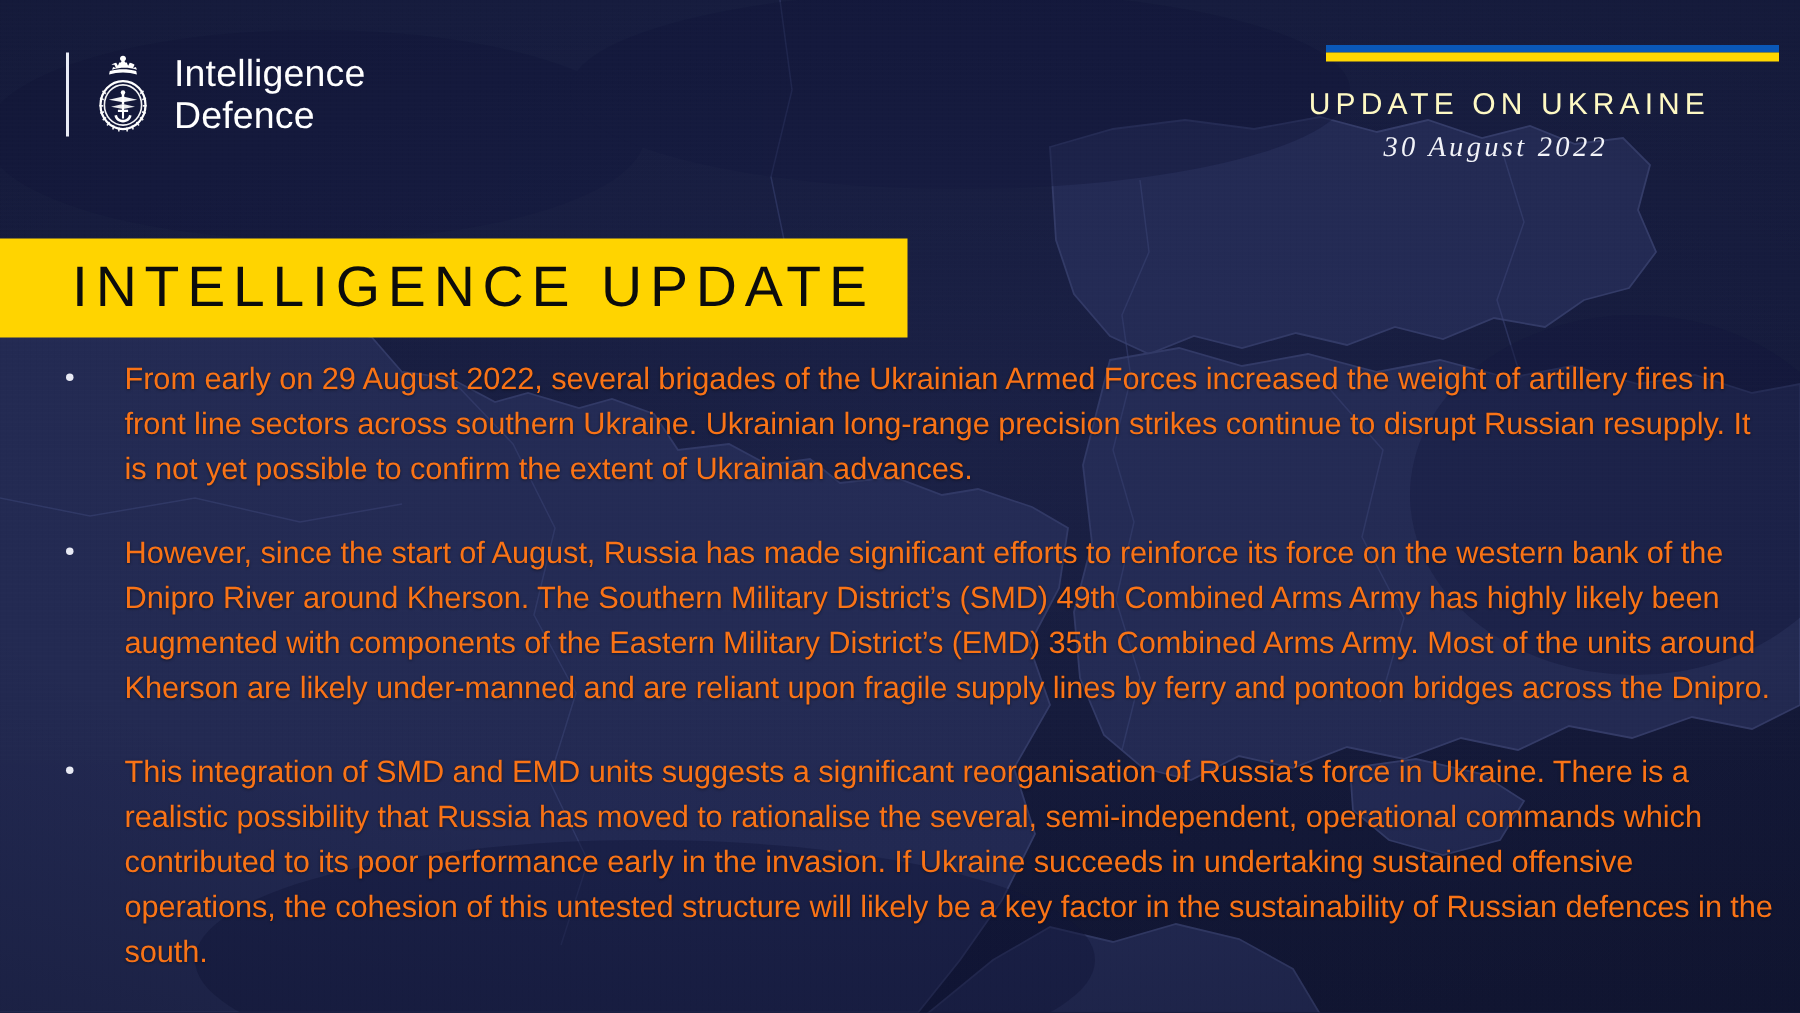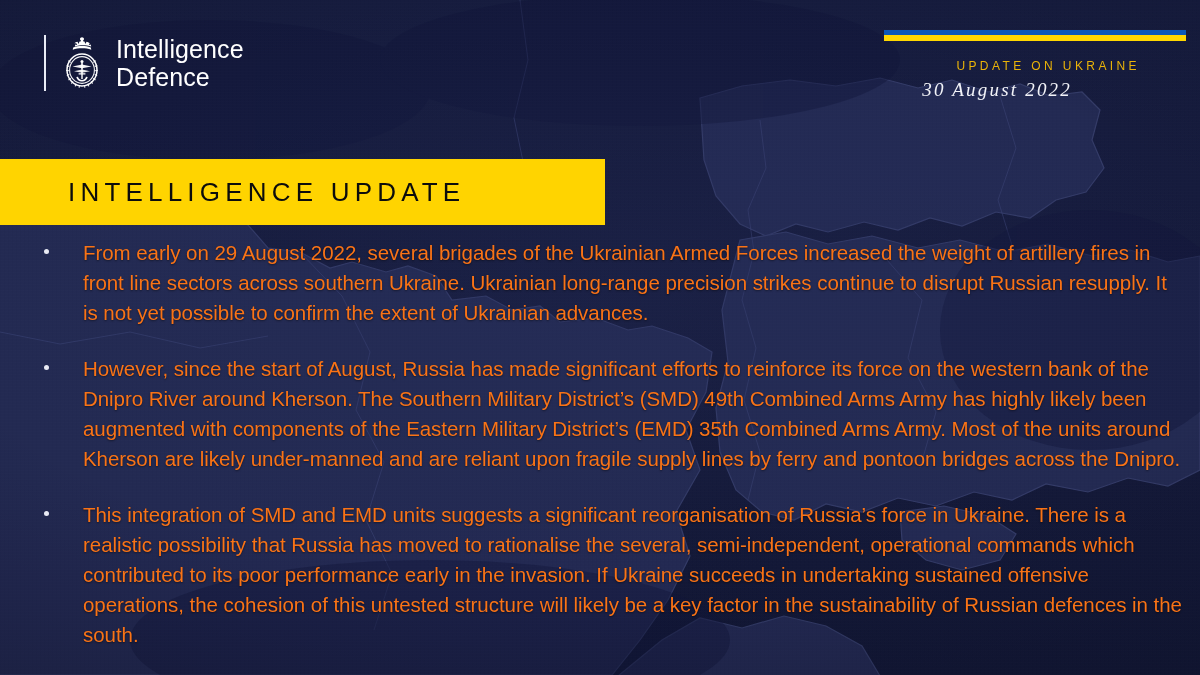--- a/index.html
+++ b/index.html
@@ -91,22 +91,22 @@
   }
   .flag-bar {
     margin-left: auto;
     width: 302px;
     height: 11px;
     margin-bottom: 18px;
   }
   .flag-blue { height: 5px; background: #0a58b8; }
   .flag-yellow { height: 6px; background: #ffd700; }
   .update-title {
-    color: #eab308;
-    font-size: 12px;
+    color: #fef9c3;
+    font-size: 20px;
     letter-spacing: 3.4px;
     font-weight: 400;
     margin: 0 46px 6px 0;
     white-space: nowrap;
   }
   .update-date {
     color: #f2f3f8;
     font-family: "Liberation Serif", serif;
     font-style: italic;
     font-size: 19px;
@@ -121,24 +121,24 @@
     left: 0;
     top: 159px;
     width: 605px;
     height: 66px;
     background: #ffd400;
     display: flex;
     align-items: center;
   }
   .banner-text {
     color: #0c0c0c;
-    font-size: 26px;
+    font-size: 38px;
     font-weight: 500;
     letter-spacing: 5.2px;
-    padding-left: 68px;
+    padding-left: 48px;
     white-space: nowrap;
   }
 
   
   .body-copy {
     position: absolute;
     left: 44px;
     top: 238px;
     width: 1140px;
   }

